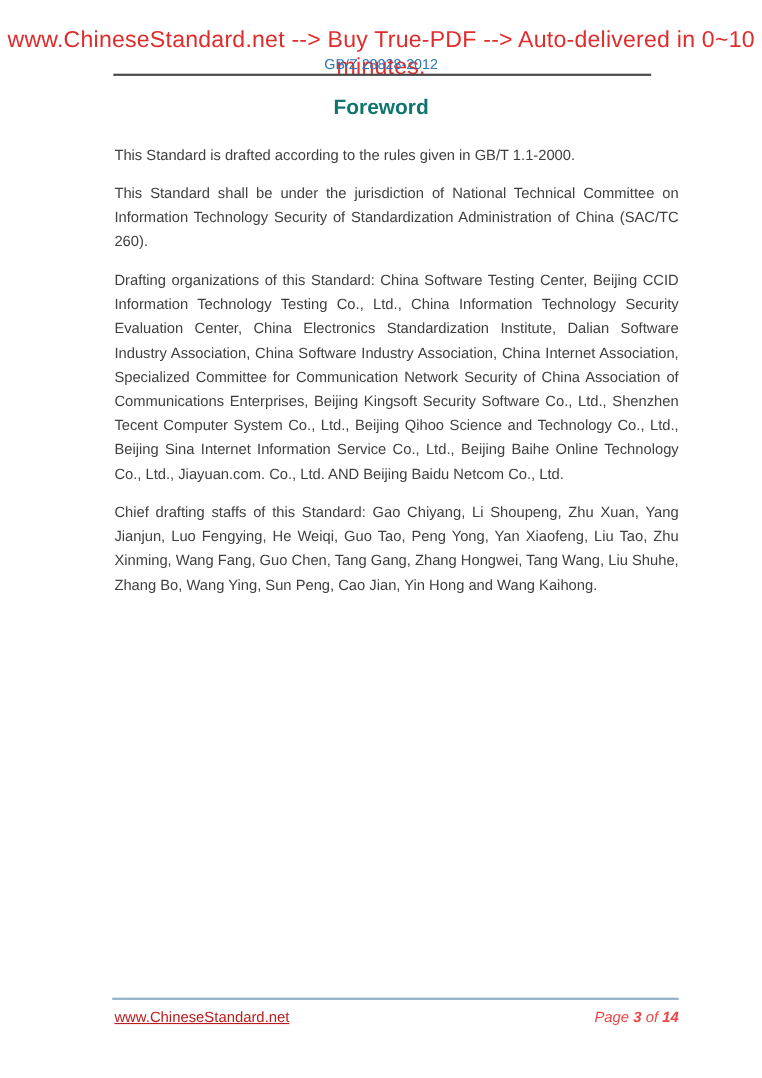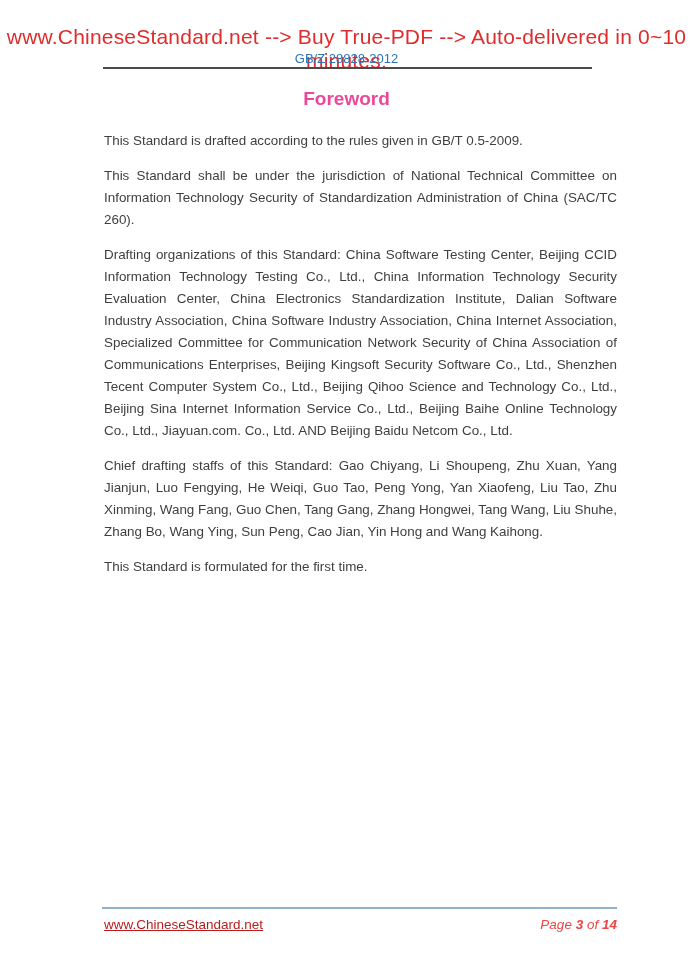--- a/index.html
+++ b/index.html
@@ -44,21 +44,21 @@
   }
   .doc-title {
     position: absolute;
     top: 88px;
     left: 0;
     width: 100%;
     margin: 0;
     text-align: center;
     font-size: 19px;
     font-weight: bold;
-    color: #ec4899;
+    color: #0f766e;
   }
   .body-text {
     position: absolute;
     top: 130px;
     left: 104px;
     width: 513px;
     font-size: 13.4px;
     line-height: 22px;
     color: #3f3f3f;
     text-align: justify;
@@ -105,25 +105,24 @@
 
   <div class="promo-line">www.ChineseStandard.net --&gt; Buy True-PDF --&gt; Auto-delivered in 0~10 minutes.</div>
 
   <div class="doc-number">GB/Z 28828-2012</div>
 
   <div class="header-rule"></div>
 
   <h1 class="doc-title">Foreword</h1>
 
   <div class="body-text">
-    <p>This Standard is drafted according to the rules given in GB/T 0.5-2009.</p>
+    <p>This Standard is drafted according to the rules given in GB/T 1.1-2000.</p>
     <p>This Standard shall be under the jurisdiction of National Technical Committee on Information Technology Security of Standardization Administration of China (SAC/TC 260).</p>
     <p>Drafting organizations of this Standard: China Software Testing Center, Beijing CCID Information Technology Testing Co., Ltd., China Information Technology Security Evaluation Center, China Electronics Standardization Institute, Dalian Software Industry Association, China Software Industry Association, China Internet Association, Specialized Committee for Communication Network Security of China Association of Communications Enterprises, Beijing Kingsoft Security Software Co., Ltd., Shenzhen Tecent Computer System Co., Ltd., Beijing Qihoo Science and Technology Co., Ltd., Beijing Sina Internet Information Service Co., Ltd., Beijing Baihe Online Technology Co., Ltd., Jiayuan.com. Co., Ltd. AND Beijing Baidu Netcom Co., Ltd.</p>
     <p>Chief drafting staffs of this Standard: Gao Chiyang, Li Shoupeng, Zhu Xuan, Yang Jianjun, Luo Fengying, He Weiqi, Guo Tao, Peng Yong, Yan Xiaofeng, Liu Tao, Zhu Xinming, Wang Fang, Guo Chen, Tang Gang, Zhang Hongwei, Tang Wang, Liu Shuhe, Zhang Bo, Wang Ying, Sun Peng, Cao Jian, Yin Hong and Wang Kaihong.</p>
-    <p>This Standard is formulated for the first time.</p>
   </div>
 
   <div class="footer-rule"></div>
 
   <div class="footer-row">
     <a class="site-link">www.ChineseStandard.net</a>
     <span class="page-info">
       <span>Page</span>
       <strong>3</strong>
       <span>of</span>

